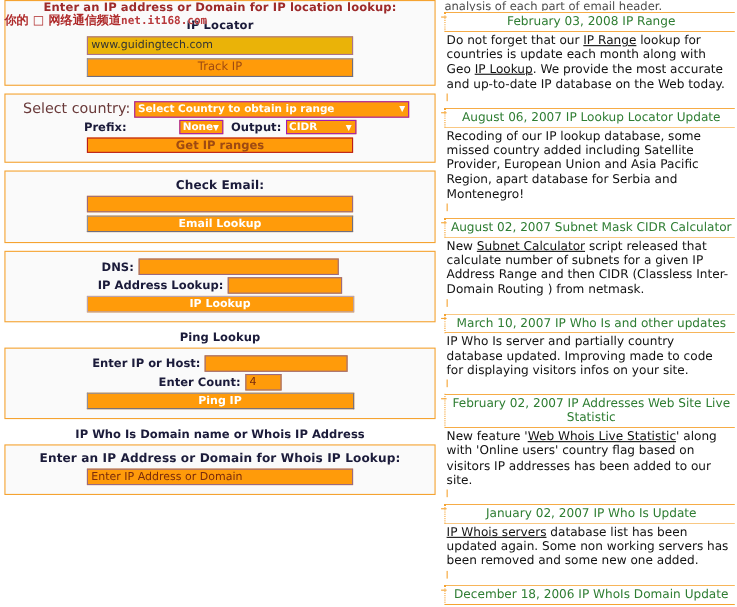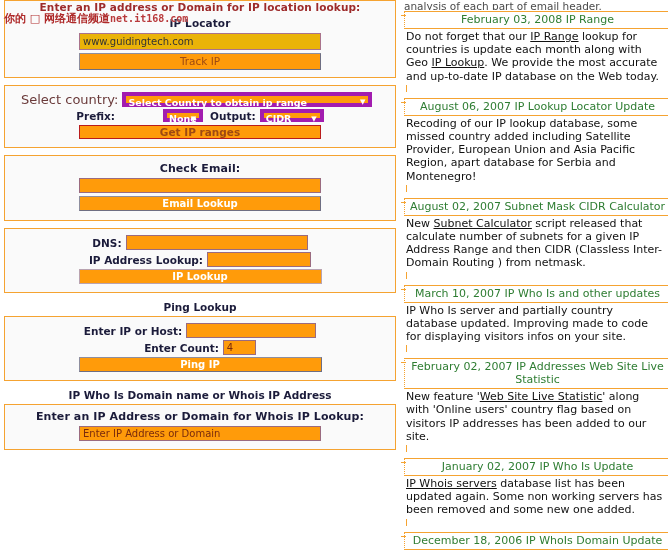--- a/index.html
+++ b/index.html
@@ -82,21 +82,21 @@
     height: 14px;
     line-height: 13px;
     cursor: pointer;
     font-family: "DejaVu Sans", "Liberation Sans", sans-serif;
     padding: 0;
   }
   .btn.brown { color: #9e4a12; font-weight: normal; font-size: 10.5px;}
 
   .sel {
     background: #FF9B0A;
-    border: 4px solid #a21caf;
+    border: 1px solid #a21caf;
     color: #ffffff;
     font-size: 9.5px;
     font-weight: bold;
     height: 13px;
     line-height: 11px;
     padding: 0 2px;
     position: relative;
     display: inline-block;
     vertical-align: middle;
     font-family: "DejaVu Sans", "Liberation Sans", sans-serif;
@@ -288,21 +288,21 @@
           <div class="news-body">New <a href="#">Subnet Calculator</a> script released that calculate number of subnets for a given IP Address Range and then CIDR (Classless Inter-Domain Routing ) from netmask.</div>
           <div class="news-sep"></div>
         </div>
         <div class="news">
           <div class="news-head">March 10, 2007 IP Who Is and other updates</div>
           <div class="news-body">IP Who Is server and partially country database updated. Improving made to code for displaying visitors infos on your site.</div>
           <div class="news-sep"></div>
         </div>
         <div class="news">
           <div class="news-head">February 02, 2007 IP Addresses Web Site Live Statistic</div>
-          <div class="news-body">New feature '<a href="#">Web Site Live Statistic</a>' along with 'Online users' country flag based on visitors IP addresses has been added to our site.</div>
+          <div class="news-body">New feature '<a href="#">Web Whois Live Statistic</a>' along with 'Online users' country flag based on visitors IP addresses has been added to our site.</div>
           <div class="news-sep"></div>
         </div>
         <div class="news">
           <div class="news-head">January 02, 2007 IP Who Is Update</div>
           <div class="news-body"><a href="#">IP Whois servers</a> database list has been updated again. Some non working servers has been removed and some new one added.</div>
           <div class="news-sep"></div>
         </div>
         <div class="news">
           <div class="news-head">December 18, 2006 IP WhoIs Domain Update</div>
           <div class="news-body"><a href="#">IP Whois Domain</a> whois list updated with recognizing of .eu whois server, several new whois servers added and some bugs has been fixed.</div>

